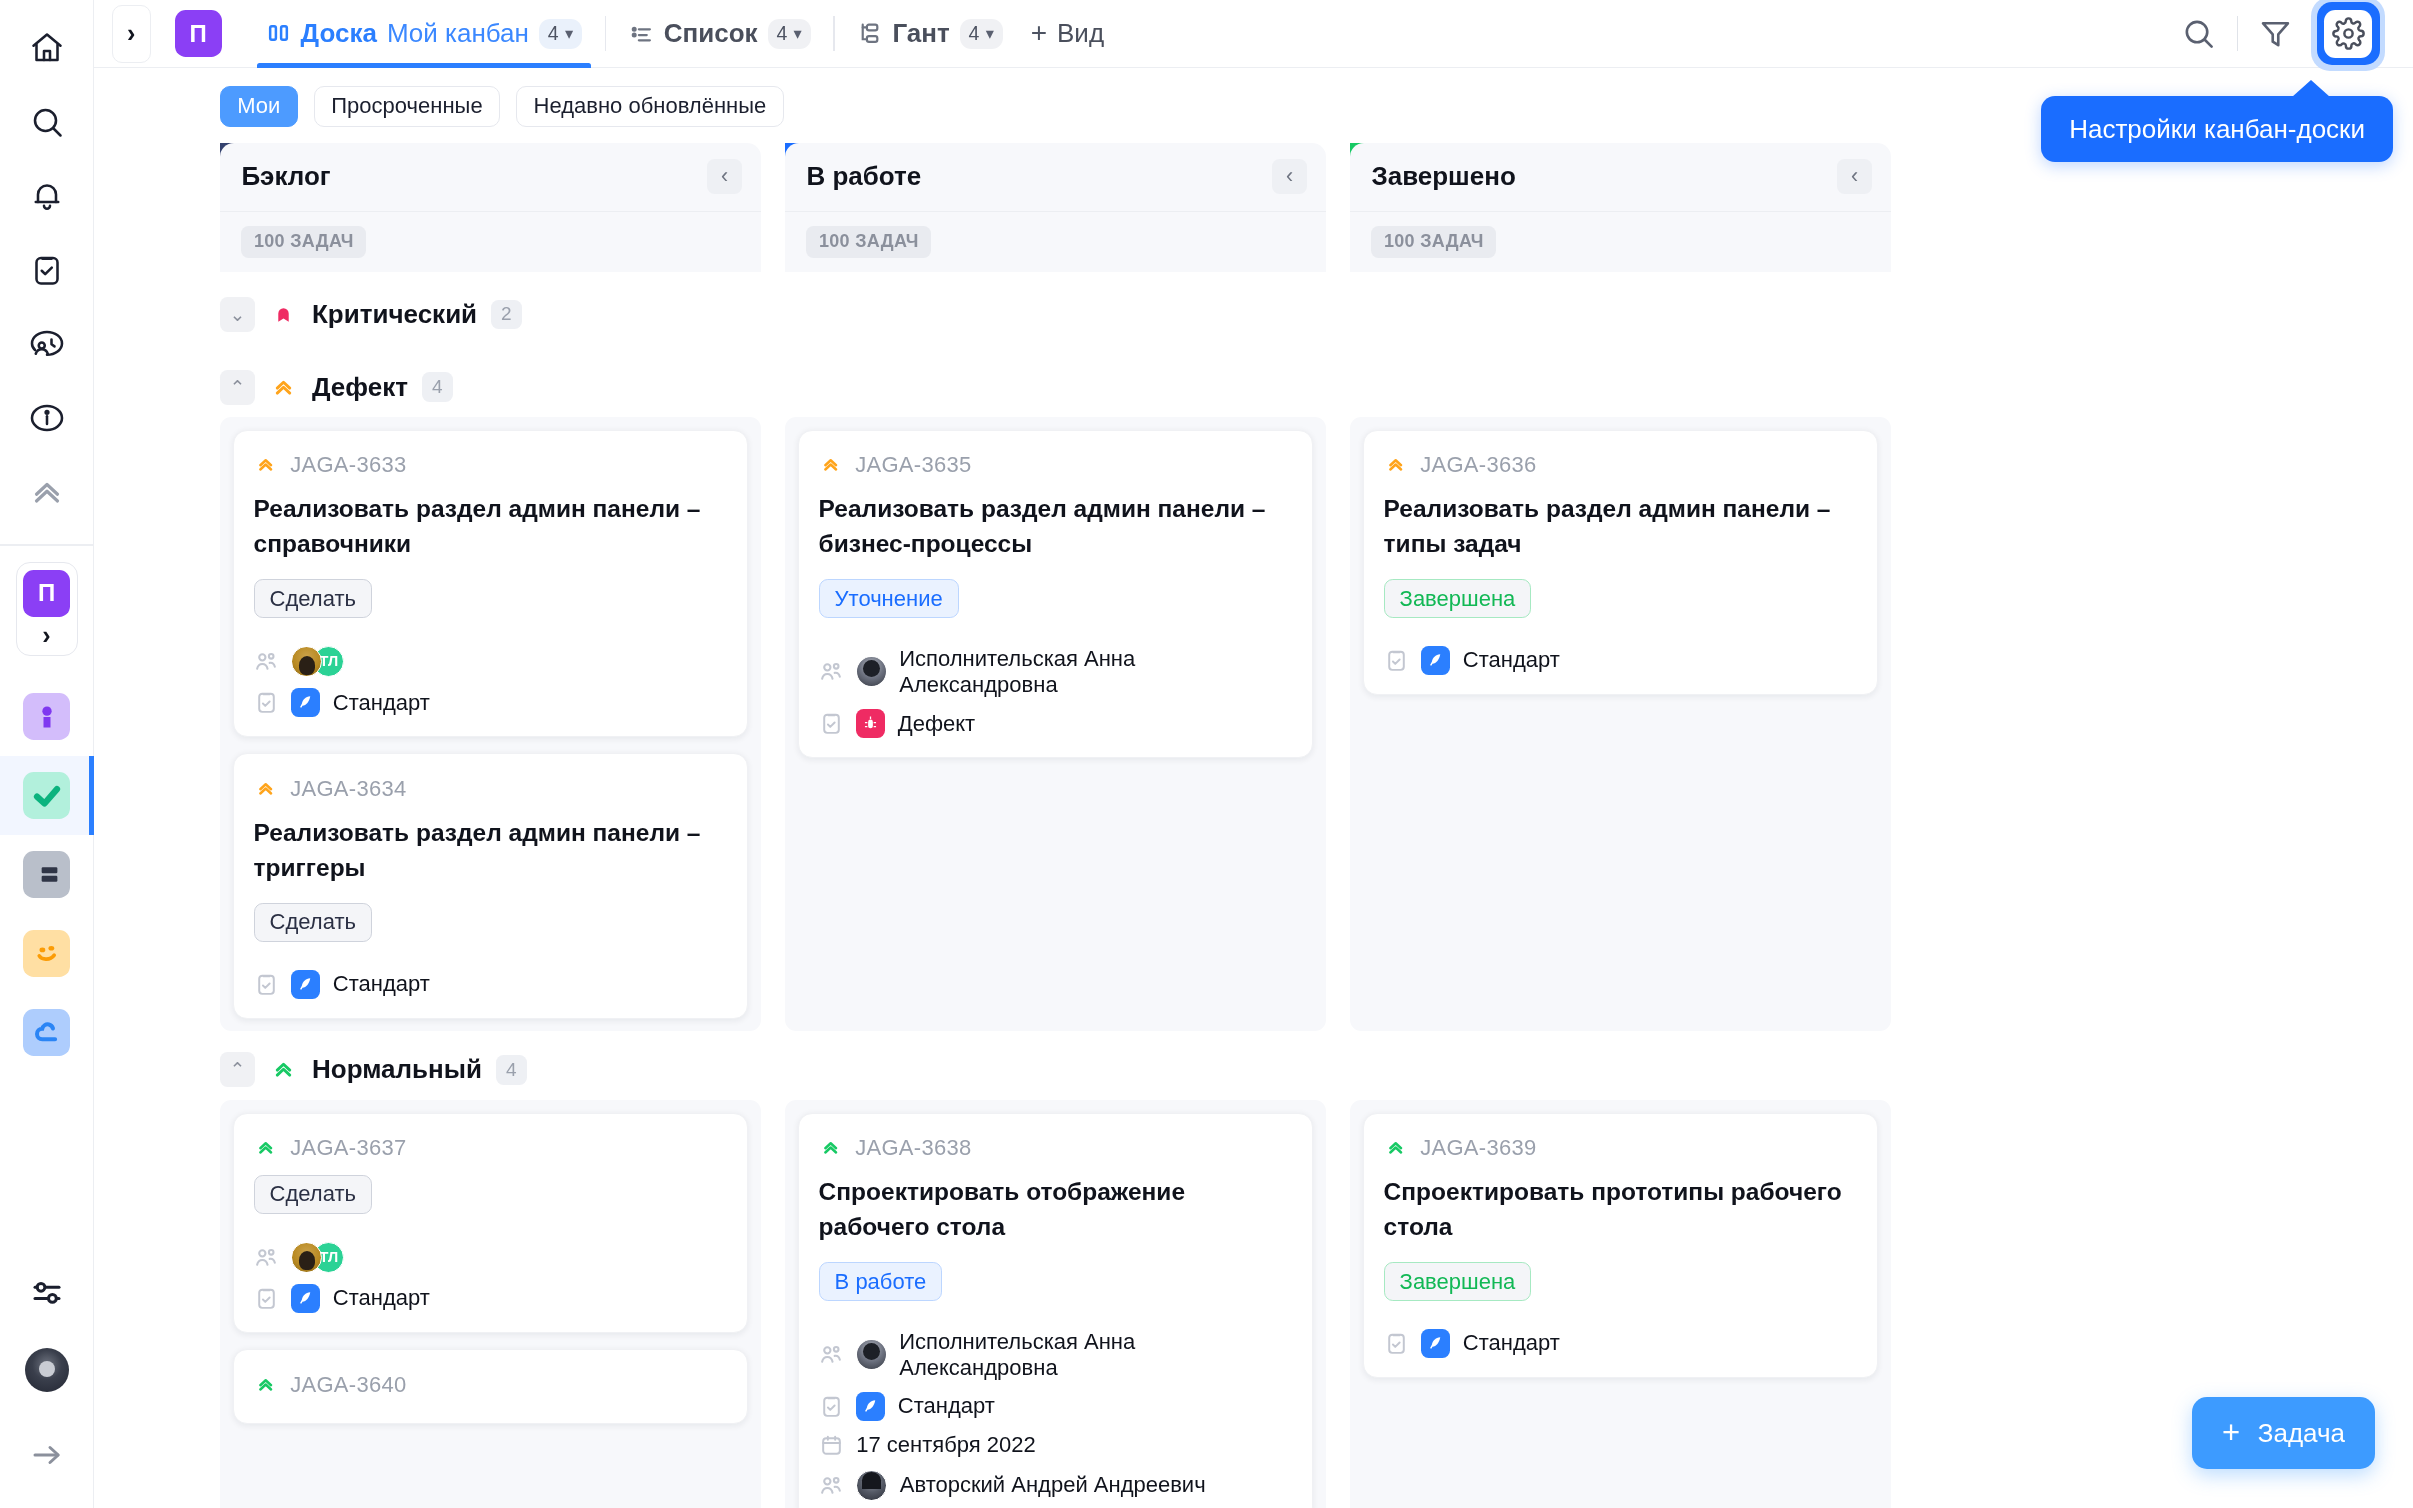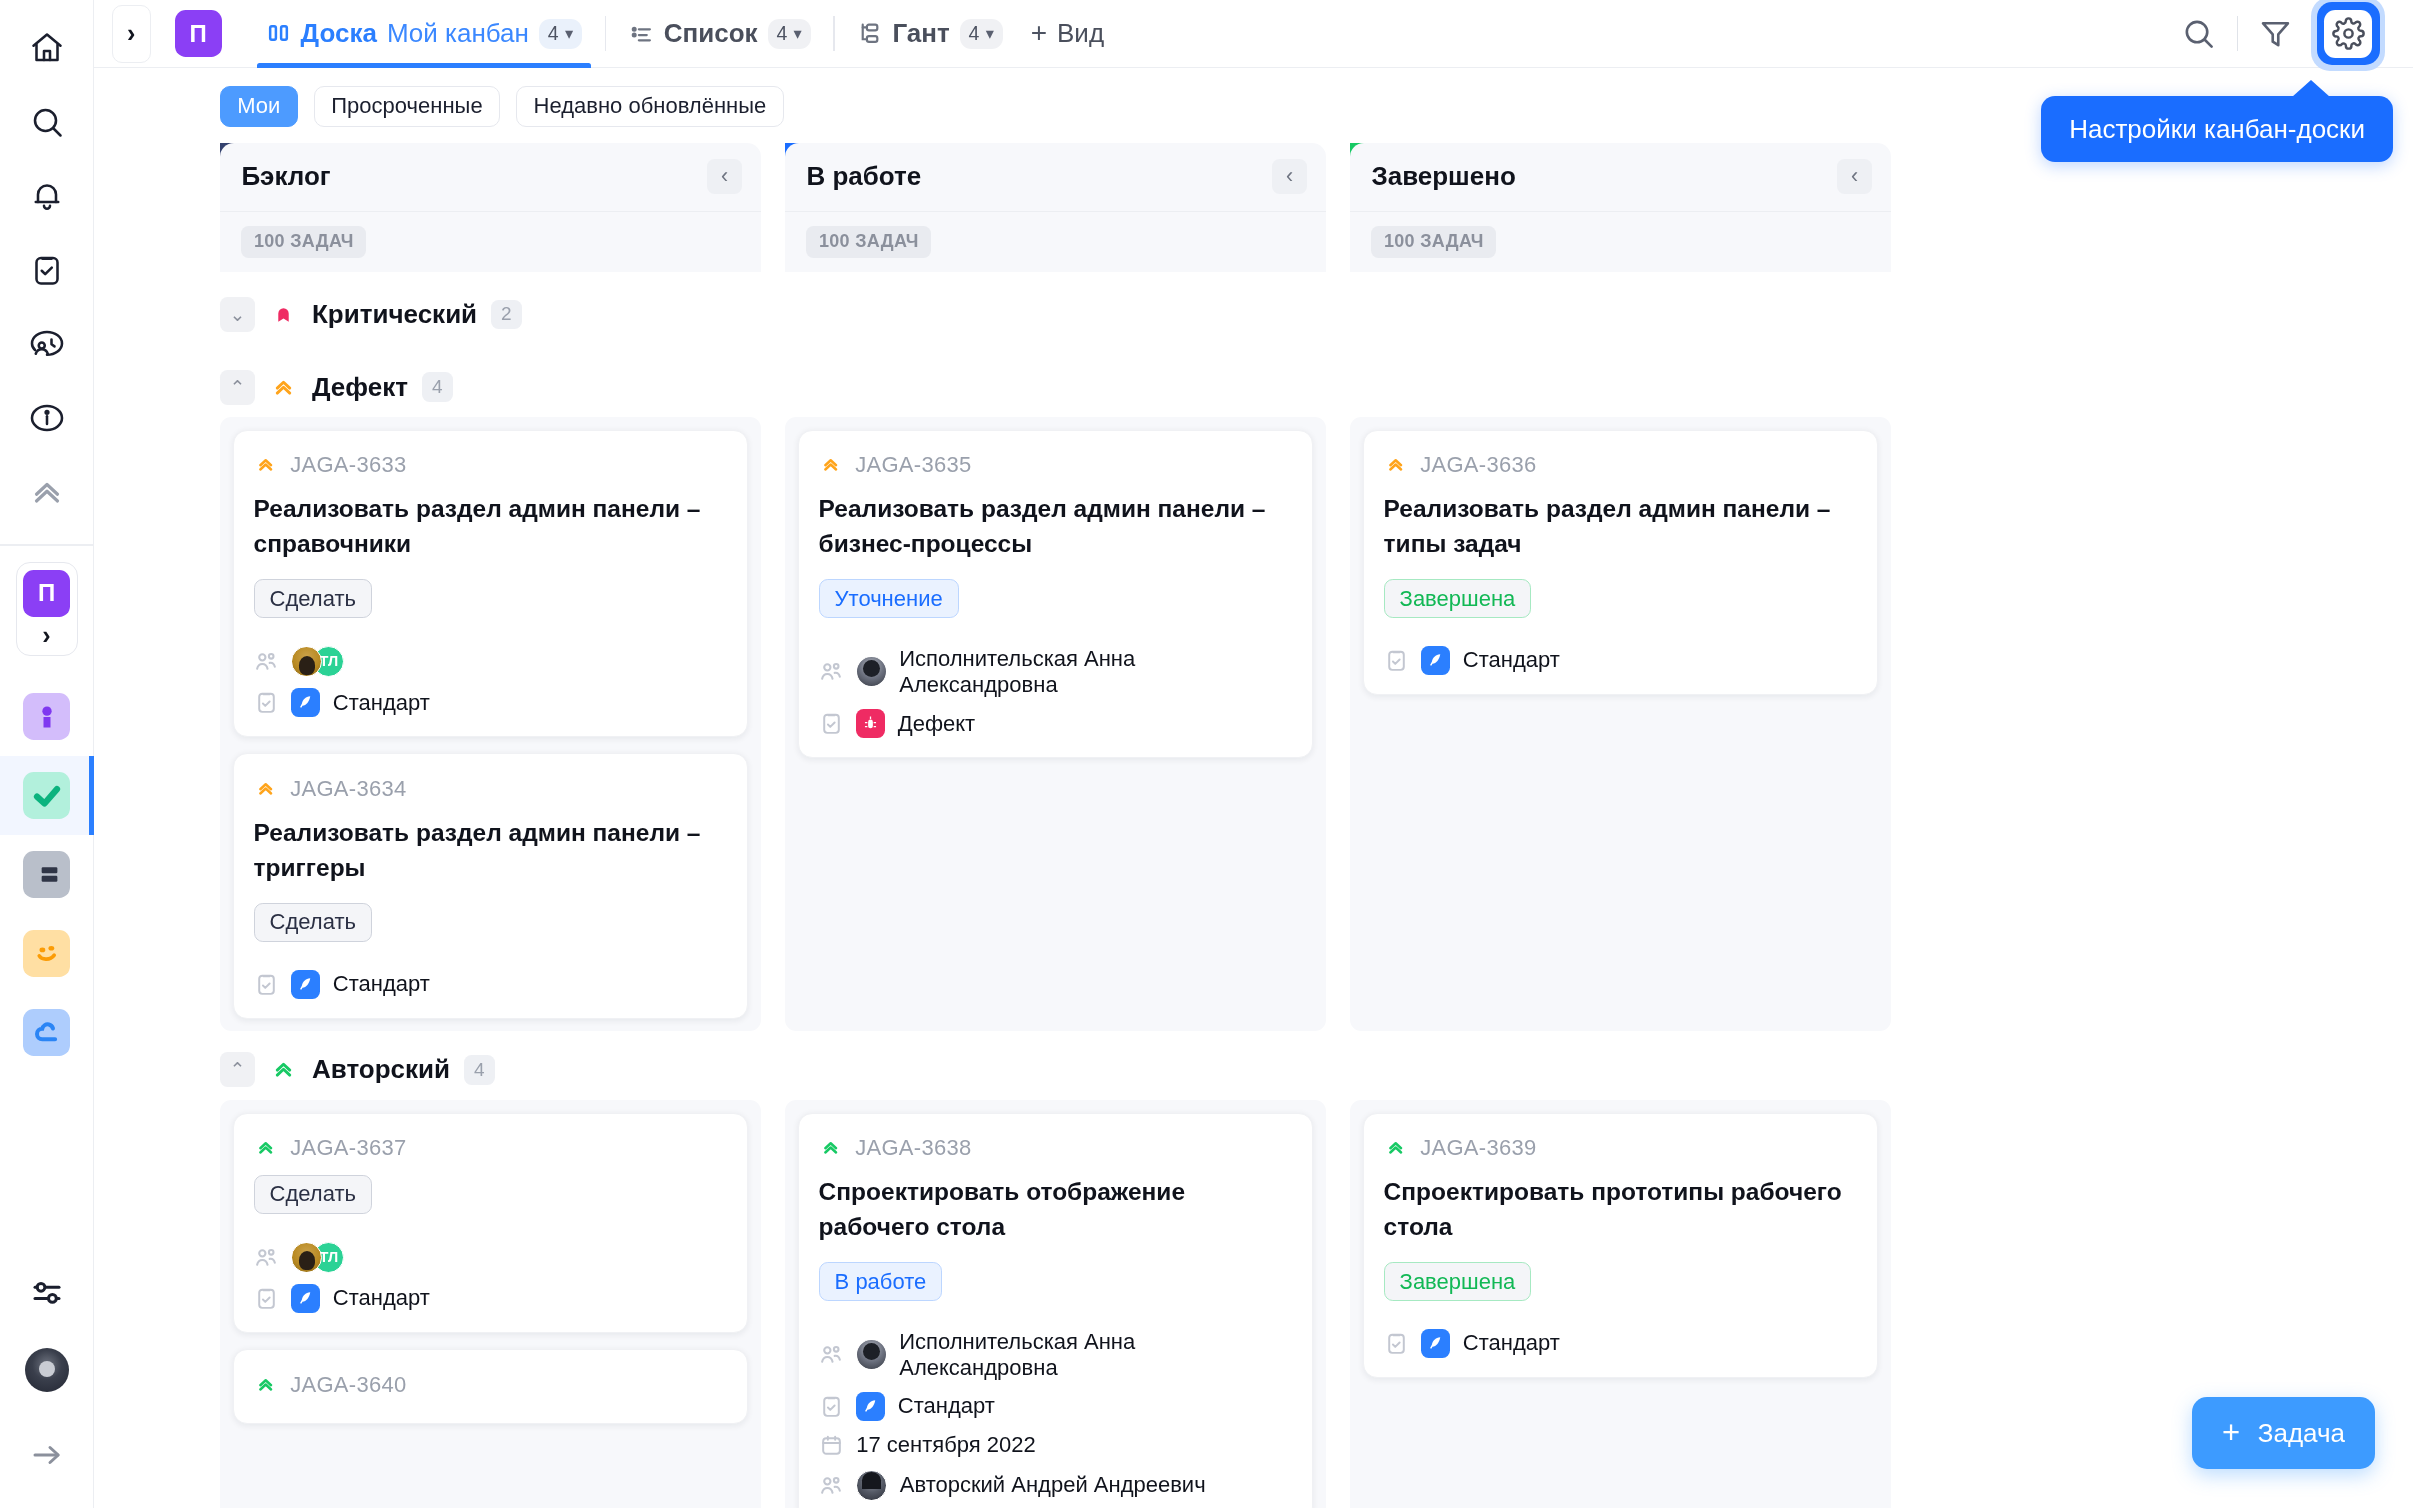--- a/index.html
+++ b/index.html
@@ -702,21 +702,21 @@
 
       <div class="group" style="padding-top:8.8px">
         <div class="group-head">
           <span class="grp-toggle">⌃</span>
           <span class="grp-ico">
             <svg width="25" height="25" viewBox="0 0 24 24" fill="none" stroke="#17c964" stroke-width="2.8" stroke-linecap="round" stroke-linejoin="round">
                 <path d="M6 12.6 12 7l6 5.6"></path>
                 <path d="M6 17.4 12 11.8l6 5.6"></path>
               </svg>
           </span>
-          <span class="grp-label">Авторский</span>
+          <span class="grp-label">Нормальный</span>
           <span class="grp-count">4</span>
         </div>
 
         <div class="lanes">
 
           <div class="lane">
             <div class="card">
               <div class="card-key">
                 <span class="key-ico">
                   <svg width="21.4" height="21.4" viewBox="0 0 24 24" fill="none" stroke="#17c964" stroke-width="2.8" stroke-linecap="round" stroke-linejoin="round">

